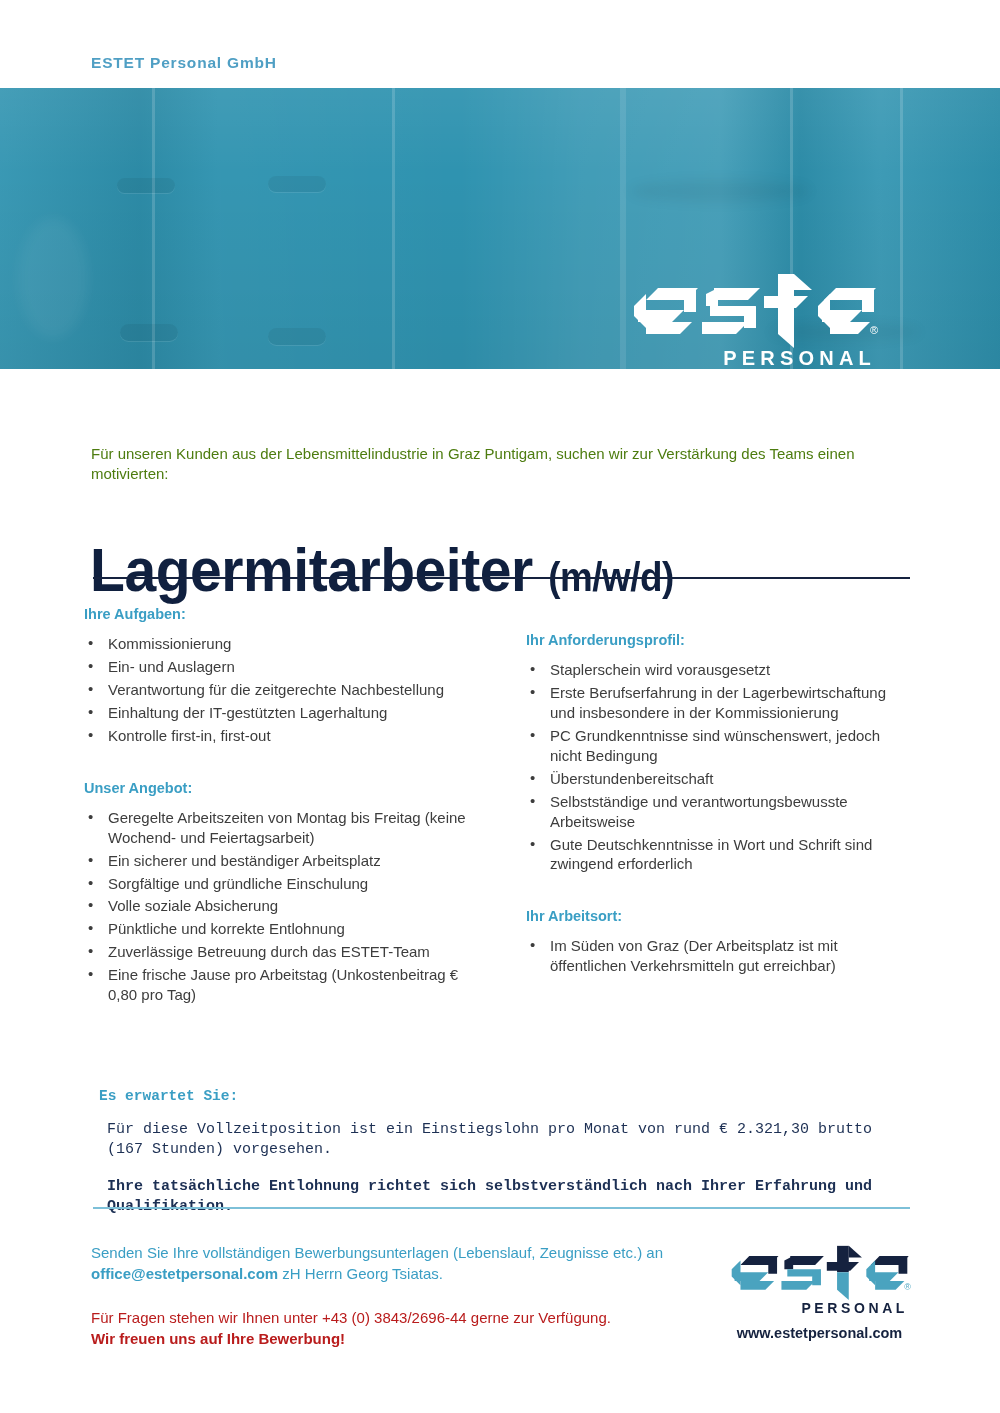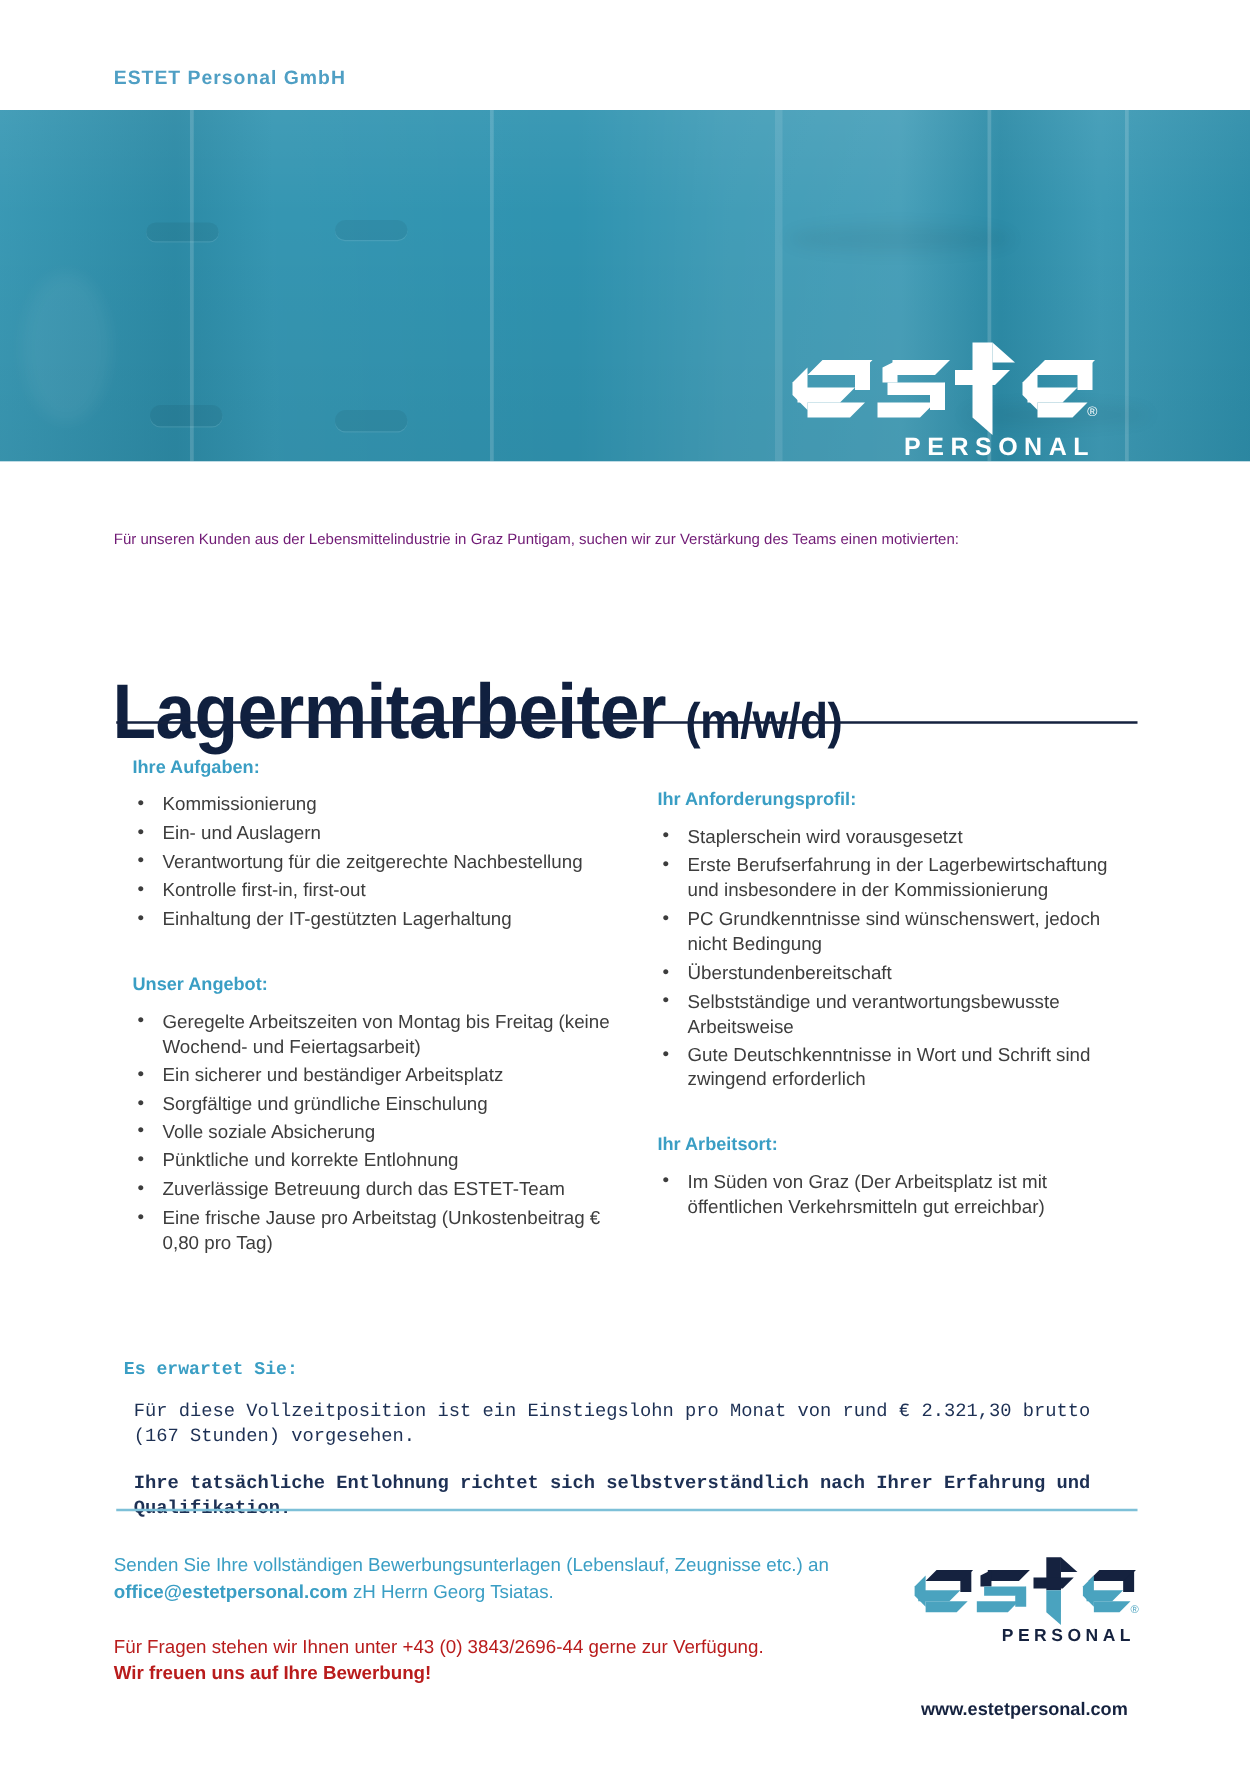--- a/index.html
+++ b/index.html
@@ -93,25 +93,25 @@
     font-size: 20px;
     font-weight: bold;
     letter-spacing: 5.2px;
     color: #ffffff;
   }
 
   
   .intro {
     position: absolute;
     left: 91px;
-    top: 424px;
+    top: 444px;
     width: 800px;
-    font-size: 12px;
+    font-size: 15px;
     line-height: 1.32;
-    color: #701a75;
+    color: #4d7c0f;
   }
 
   
   .job-title {
     position: absolute;
     left: 90px;
     top: 497px;
     color: #0f2games;
   }
   .job-title {
@@ -135,21 +135,21 @@
     left: 93px;
     top: 577px;
     width: 817px;
     height: 2px;
     background: #15223f;
   }
 
   
   .col-left {
     position: absolute;
-    left: 98px;
+    left: 76px;
     top: 606px;
     width: 400px;
   }
   .col-right {
     position: absolute;
     left: 518px;
     top: 632px;
     width: 392px;
   }
 
@@ -241,21 +241,21 @@
     right: 4px;
     bottom: 0;
     font-size: 14px;
     font-weight: bold;
     letter-spacing: 3.6px;
     color: #15223f;
   }
   .website {
     position: absolute;
     left: 727px;
-    top: 1360px;
+    top: 1325px;
     width: 185px;
     text-align: center;
     font-size: 14.5px;
     font-weight: bold;
     color: #15223f;
   }
 </style>
 </head>
 <body>
 
@@ -314,22 +314,22 @@
 
 <h1 class="job-title"><span>Lagermitarbeiter</span> <span class="suffix">(m/w/d)</span></h1>
 <div class="rule-dark"></div>
 
 <div class="col-left">
   <h2 class="sec-head">Ihre Aufgaben:</h2>
   <ul class="bullets">
     <li>Kommissionierung</li>
     <li>Ein- und Auslagern</li>
     <li>Verantwortung für die zeitgerechte Nachbestellung</li>
+    <li>Einhaltung der IT-gestützten Lagerhaltung</li>
     <li>Kontrolle first-in, first-out</li>
-    <li>Einhaltung der IT-gestützten Lagerhaltung</li>
   </ul>
 
   <h2 class="sec-head spaced">Unser Angebot:</h2>
   <ul class="bullets">
     <li>Geregelte Arbeitszeiten von Montag bis Freitag (keine Wochend- und Feiertagsarbeit)</li>
     <li>Ein sicherer und beständiger Arbeitsplatz</li>
     <li>Sorgfältige und gründliche Einschulung</li>
     <li>Volle soziale Absicherung</li>
     <li>Pünktliche und korrekte Entlohnung</li>
     <li>Zuverlässige Betreuung durch das ESTET-Team</li>

